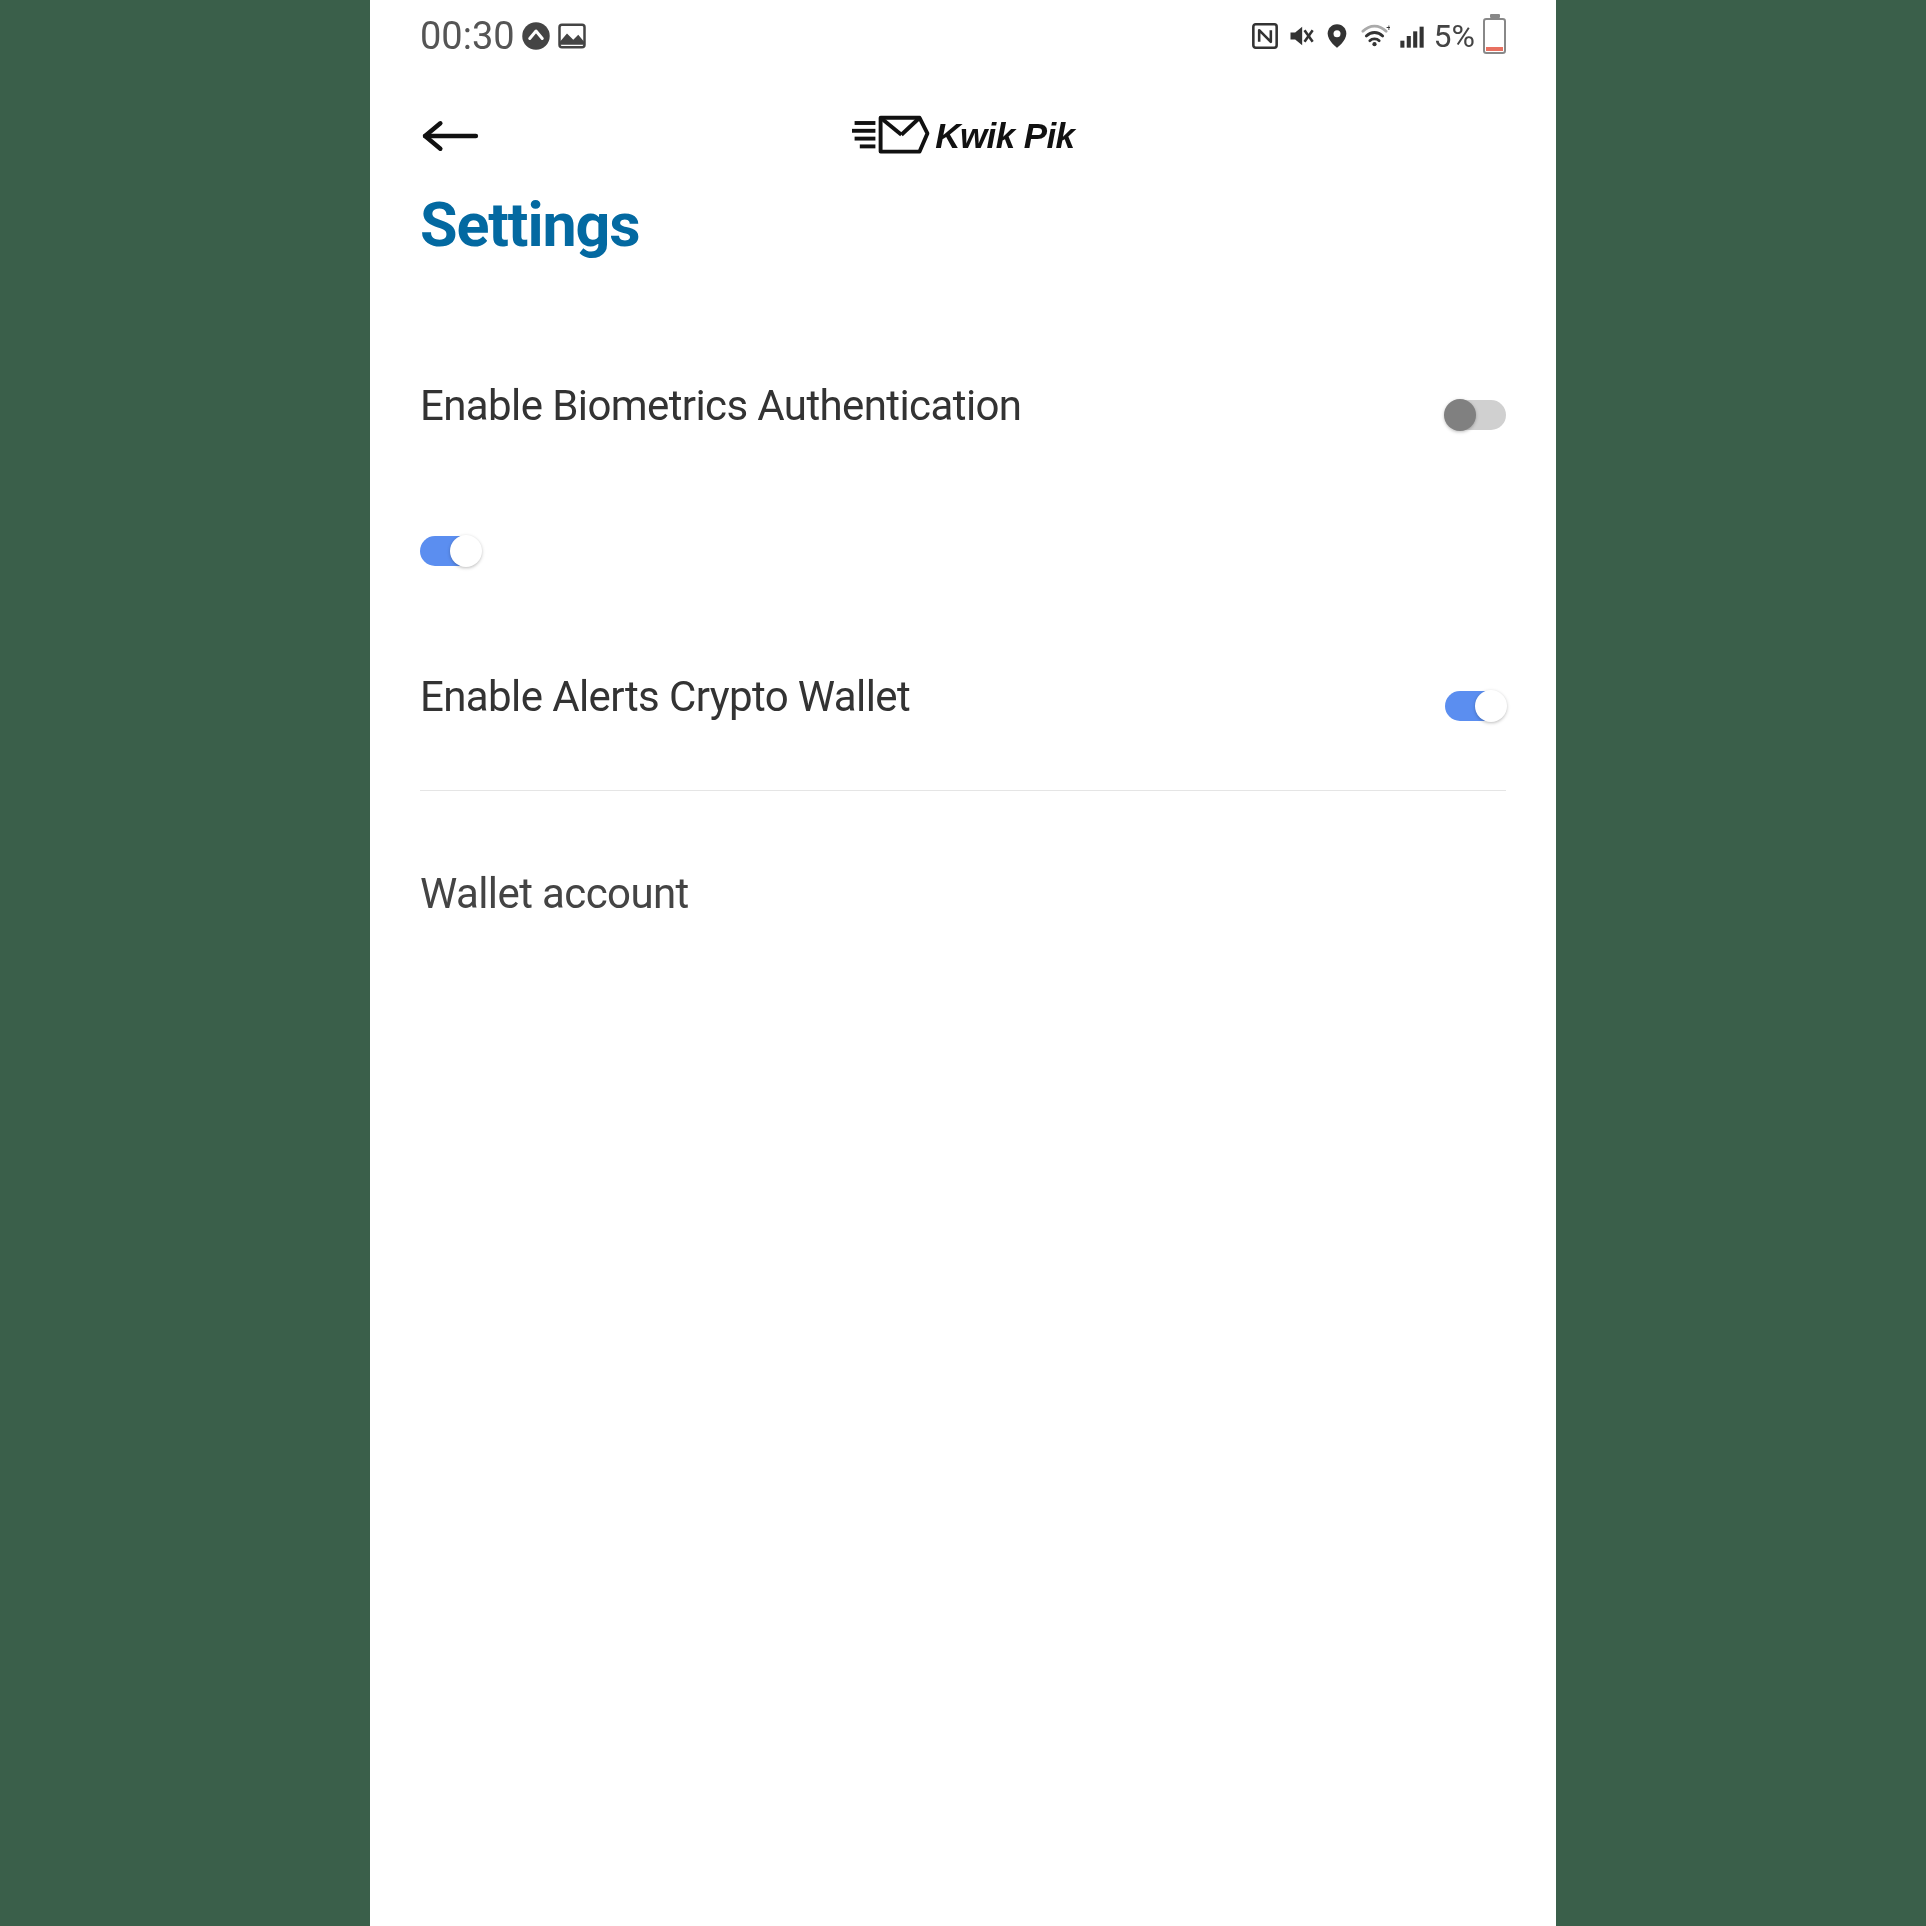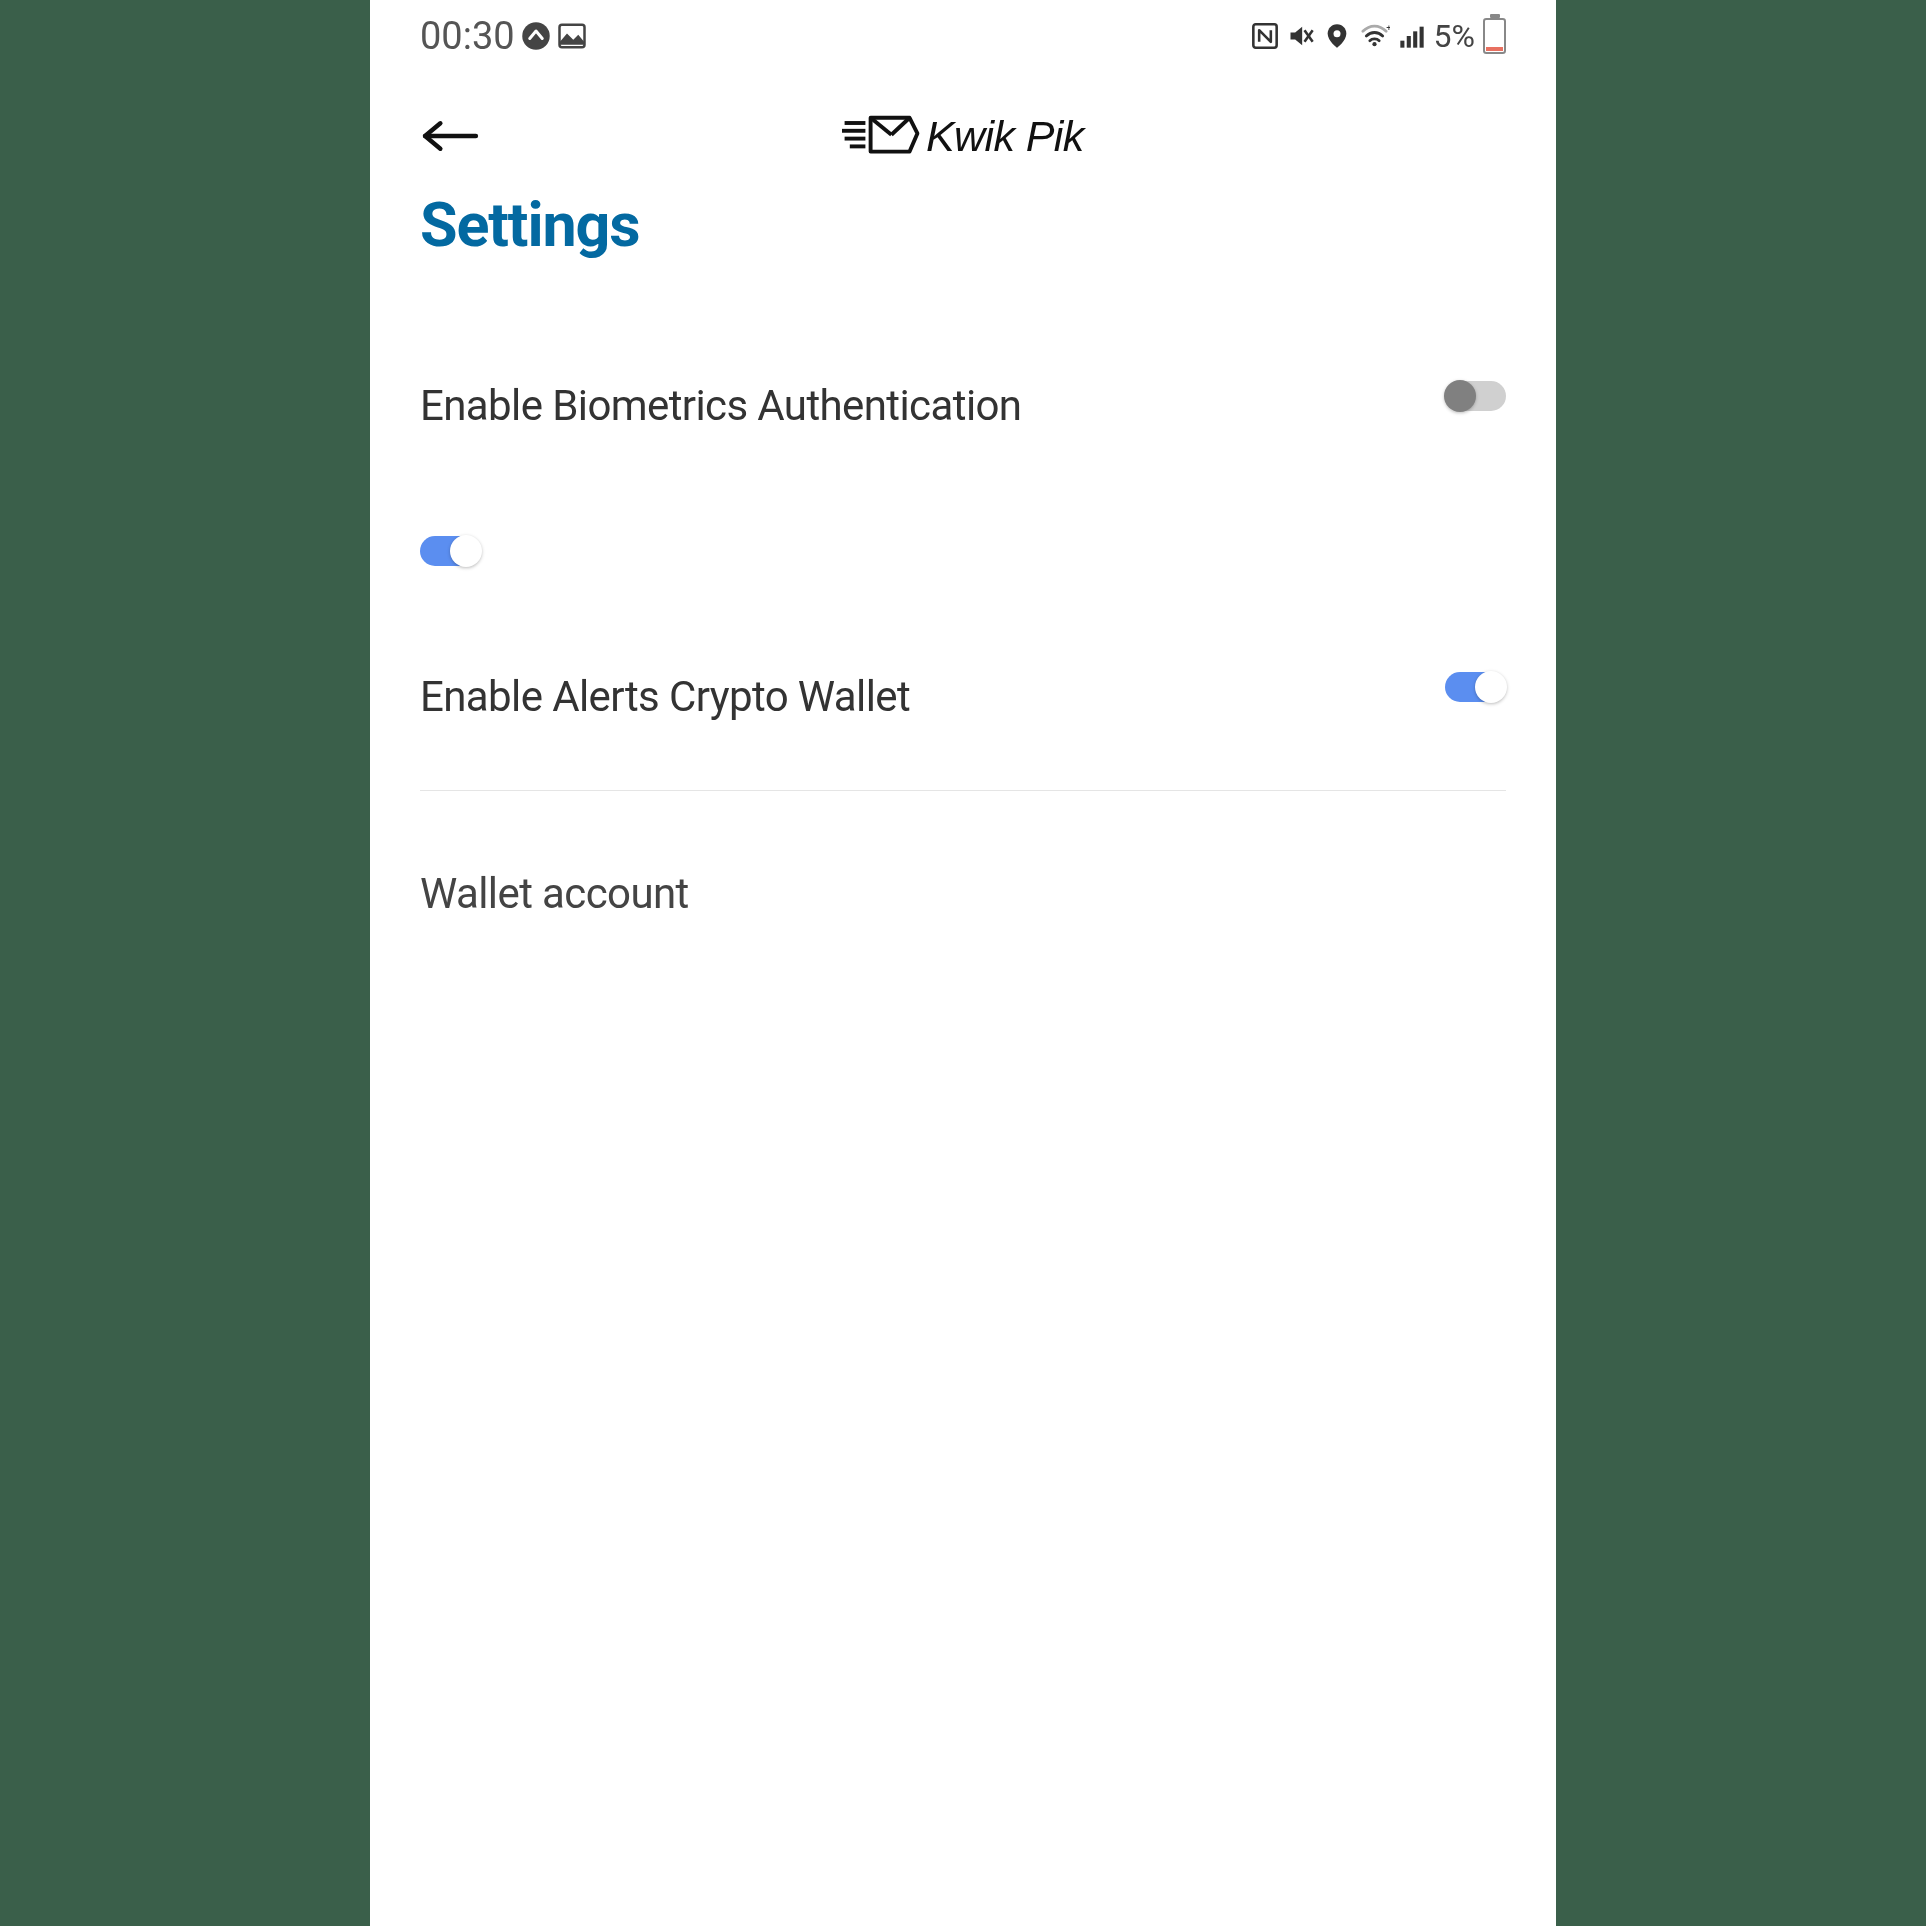--- a/index.html
+++ b/index.html
@@ -68,41 +68,41 @@
       justify-content: center;
       cursor: pointer;
     }
     .logo-wrap {
       margin: 0 auto;
       display: flex;
       align-items: center;
       gap: 5.6px;
     }
     .logo-text {
-      font-size: 43px;
-      font-weight: 400;
+      font-size: 35px;
+      font-weight: 700;
       font-style: italic;
       letter-spacing: -0.6px;
       color: #111;
       font-family: "Segoe Script", "Brush Script MT", cursive, sans-serif;
       text-align: right;
     }
     .page-title {
       padding: 11px 50px 67px;
       font-size: 61px;
       font-weight: 700;
       color: #0369a1;
       letter-spacing: -1.1px;
     }
     .settings-list {
       padding: 0 50px;
     }
     .setting-row {
       display: flex;
-      align-items: flex-start;
+      align-items: flex-end;
       justify-content: space-between;
       padding: 53px 0;
     }
     .setting-label {
       font-size: 42px;
       color: #333;
       font-weight: 400;
       letter-spacing: -0.6px;
     }
     .toggle {

